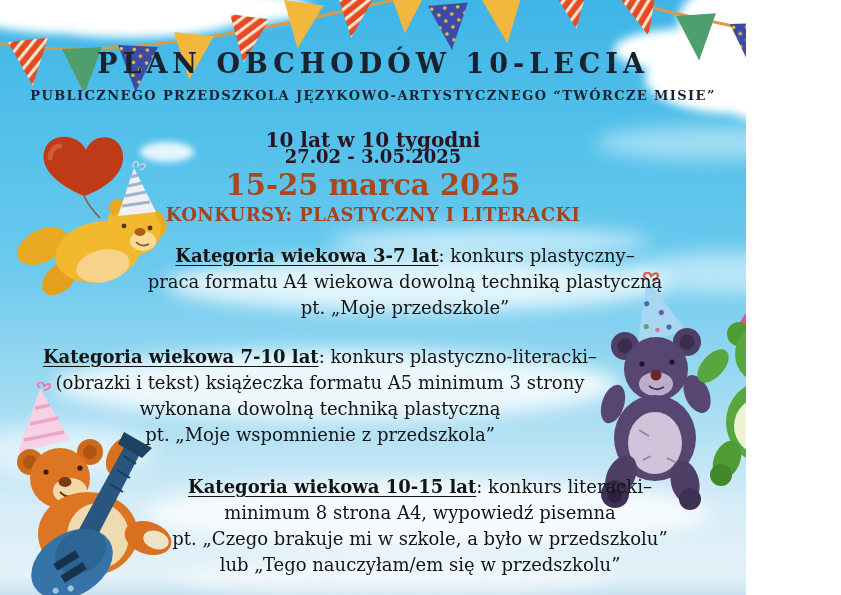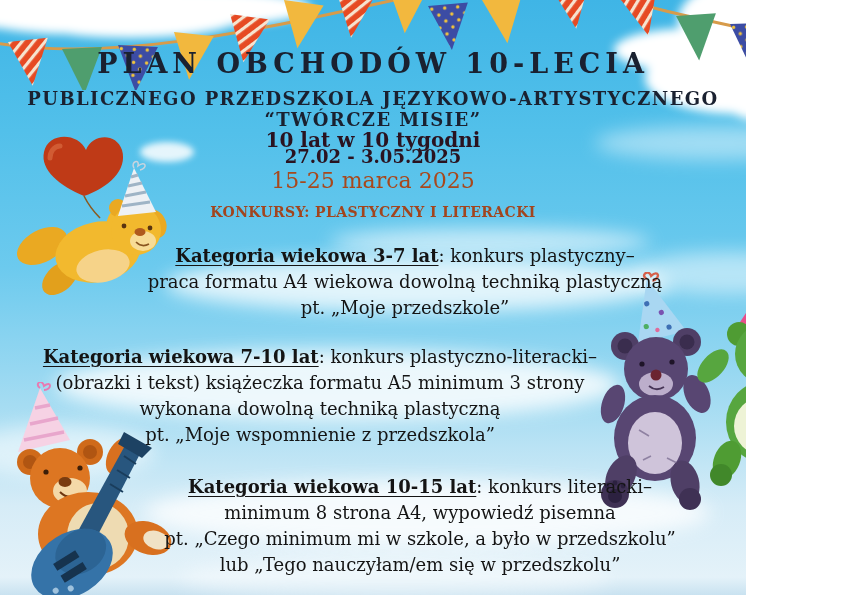--- a/index.html
+++ b/index.html
@@ -8,25 +8,25 @@
     font-family:"DejaVu Serif", serif;
     background:linear-gradient(180deg,#3fb5e6 0%,#52c0ea 22%,#6ccaee 45%,#a5dcf2 68%,#d6ecf7 85%,#e4f2f9 97%,#c9e2f0 100%);
   }
   
   .cloud,.wisp{position:absolute;background:#fff;border-radius:50%;}
   .cloud{filter:blur(5px);}
   .wisp{filter:blur(9px);}
   
   .ctr{left:0;right:0;text-align:center;position:absolute;z-index:5;}
   .title{top:48px;font-size:27px;font-weight:bold;letter-spacing:5px;color:#1a2130;}
-  .subtitle{top:88px;font-size:18px;font-weight:bold;letter-spacing:1.4px;color:#1a2130;}
+  .subtitle{top:88px;font-size:13px;font-weight:bold;letter-spacing:1.4px;color:#1a2130;}
   .tagline{top:128px;font-size:20px;font-weight:bold;color:#2a1320;}
   .daterange{top:146px;font-size:18px;font-weight:bold;color:#2a1320;}
-  .dates{top:168px;font-size:22px;font-weight:normal;color:#a8481c;}
-  .konkursy{top:204px;font-size:14px;font-weight:bold;letter-spacing:.4px;color:#a2451e;}
+  .dates{top:168px;font-size:29px;font-weight:bold;color:#a8481c;}
+  .konkursy{top:204px;font-size:18px;font-weight:bold;letter-spacing:.4px;color:#a2451e;}
   .catblock{position:absolute;z-index:5;text-align:center;font-size:18px;line-height:26px;color:#141414;}
   .cat-head{font-weight:bold;text-decoration:underline;text-underline-offset:3px;margin-top:40px;}
   #block1{top:243px;left:95px;width:620px;}
   #block2{top:344px;left:15px;width:610px;}
   #block3{top:474px;left:115px;width:610px;}
   .deco{position:absolute;z-index:2;}
   .flags{z-index:4;}
 </style>
 </head>
 <body>
@@ -240,17 +240,17 @@
   <section id="block2" class="catblock">
     <div><span class="cat-head">Kategoria wiekowa 7-10 lat</span><span>: konkurs plastyczno-literacki–</span></div>
     <div>(obrazki i tekst) książeczka formatu A5 minimum 3 strony</div>
     <div>wykonana dowolną techniką plastyczną</div>
     <div>pt. „Moje wspomnienie z przedszkola”</div>
   </section>
 
   <section id="block3" class="catblock">
     <div><span class="cat-head">Kategoria wiekowa 10-15 lat</span><span>: konkurs literacki–</span></div>
     <div>minimum 8 strona A4, wypowiedź pisemna</div>
-    <div>pt. „Czego minimum mi w szkole, a było w przedszkolu”</div>
+    <div>pt. „Czego brakuje mi w szkole, a było w przedszkolu”</div>
     <div>lub „Tego nauczyłam/em się w przedszkolu”</div>
   </section>
 
 </div>
 
 </body></html>

